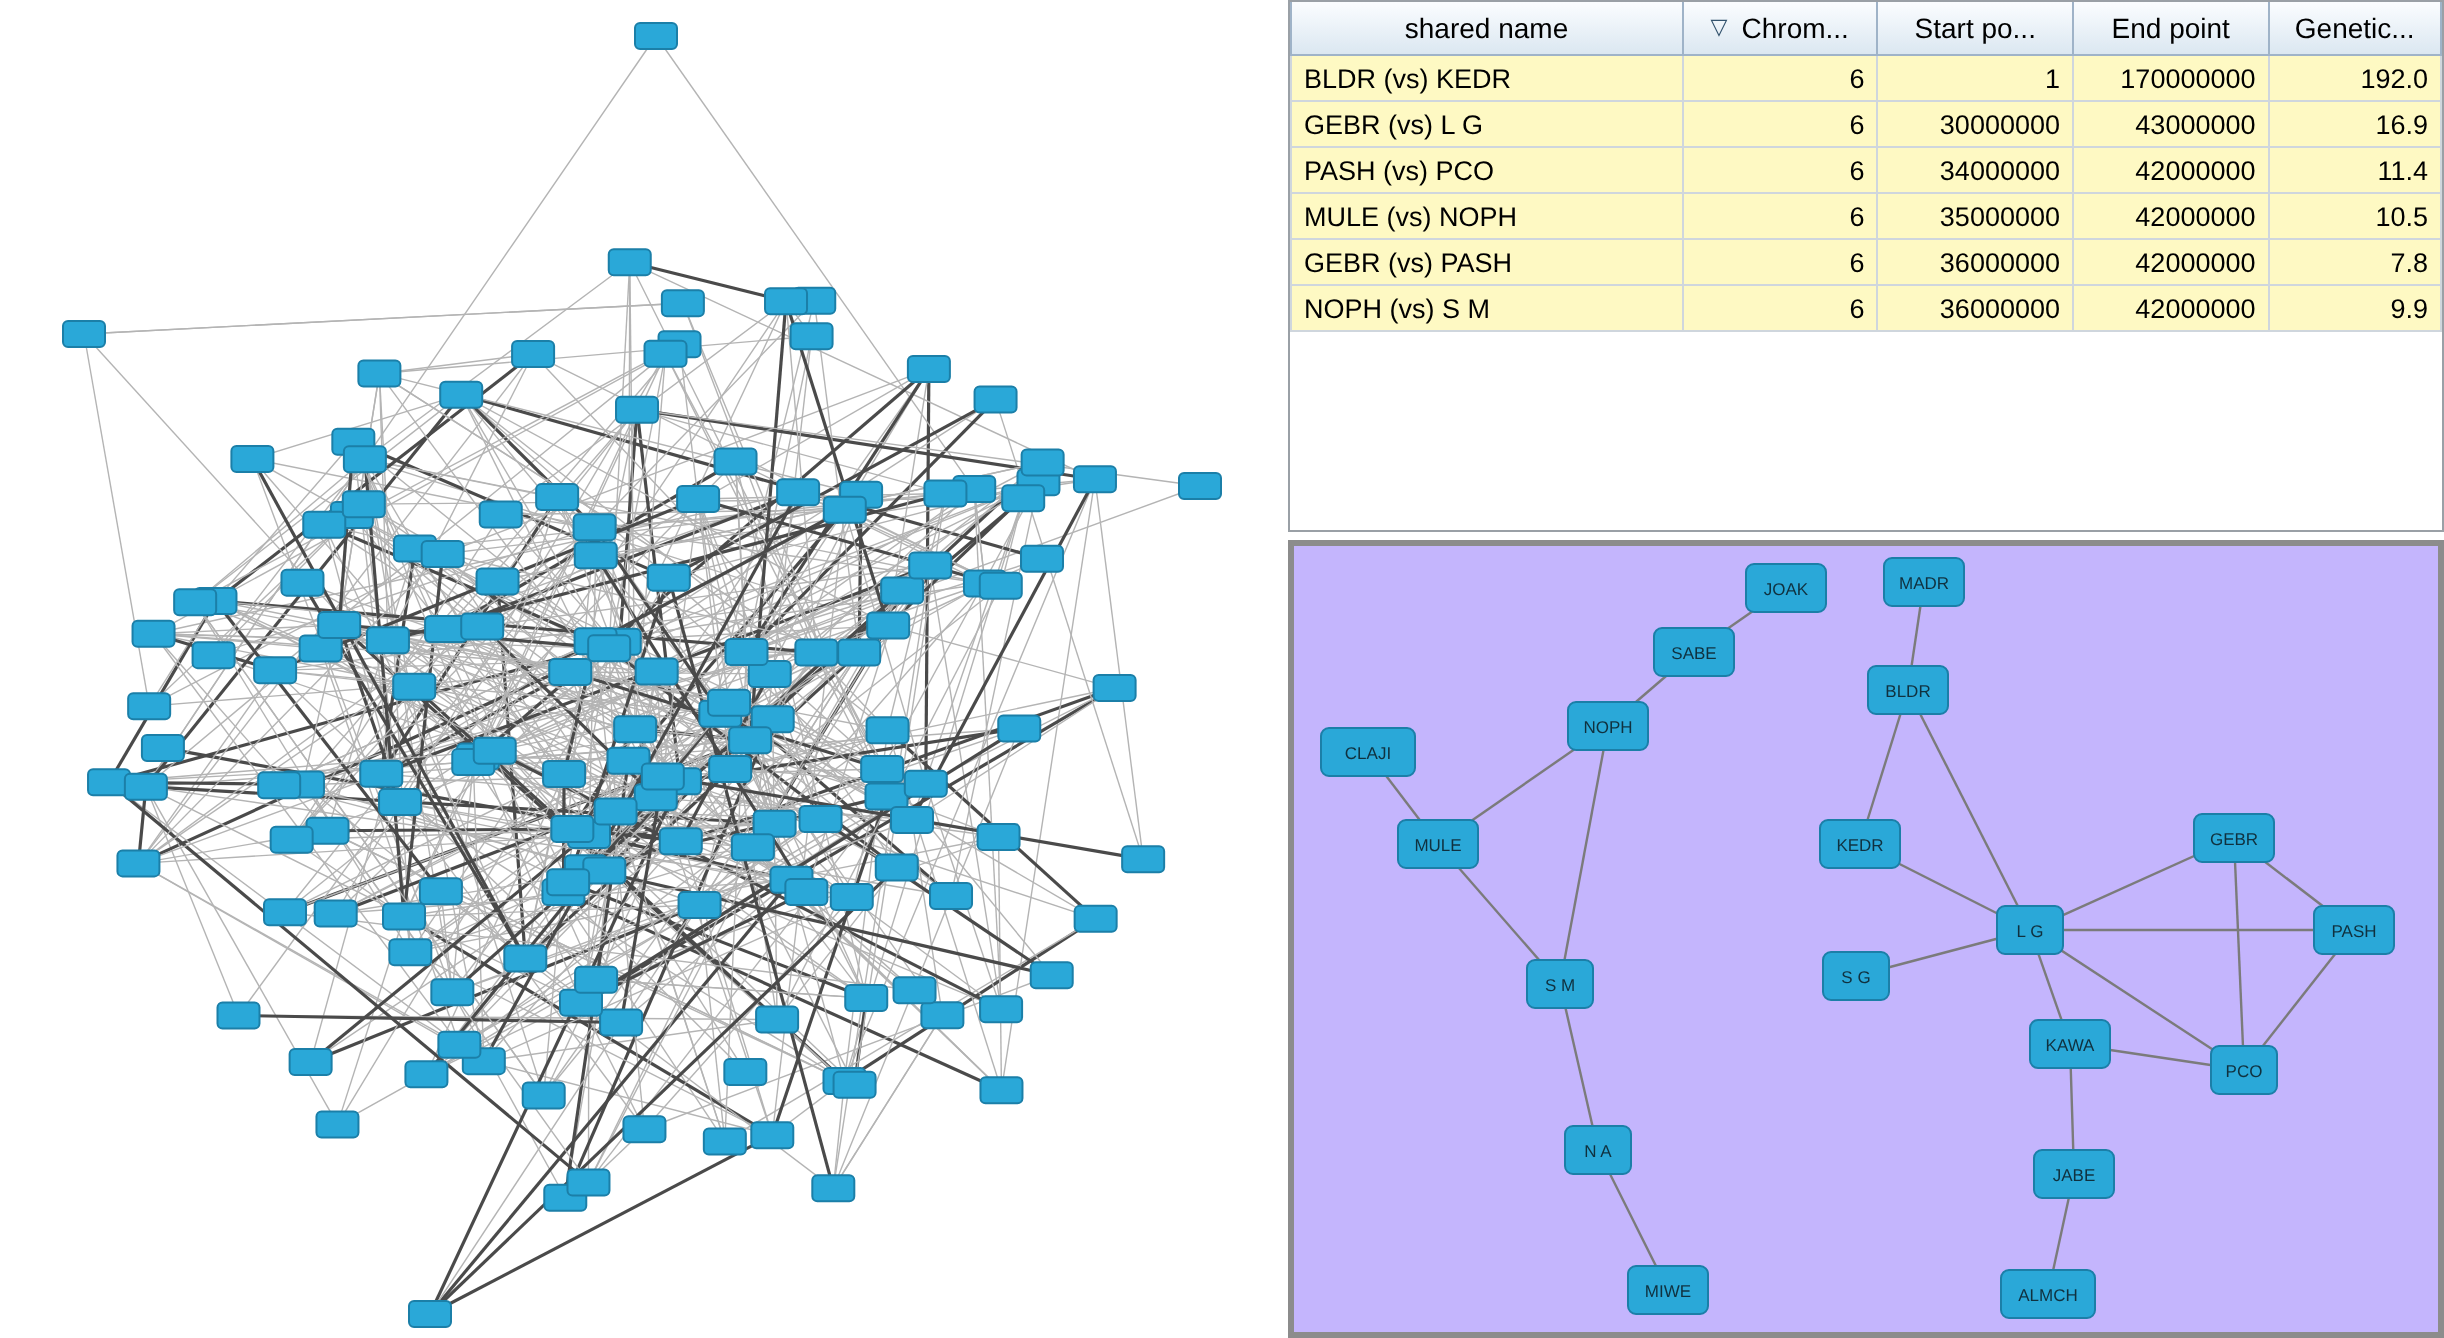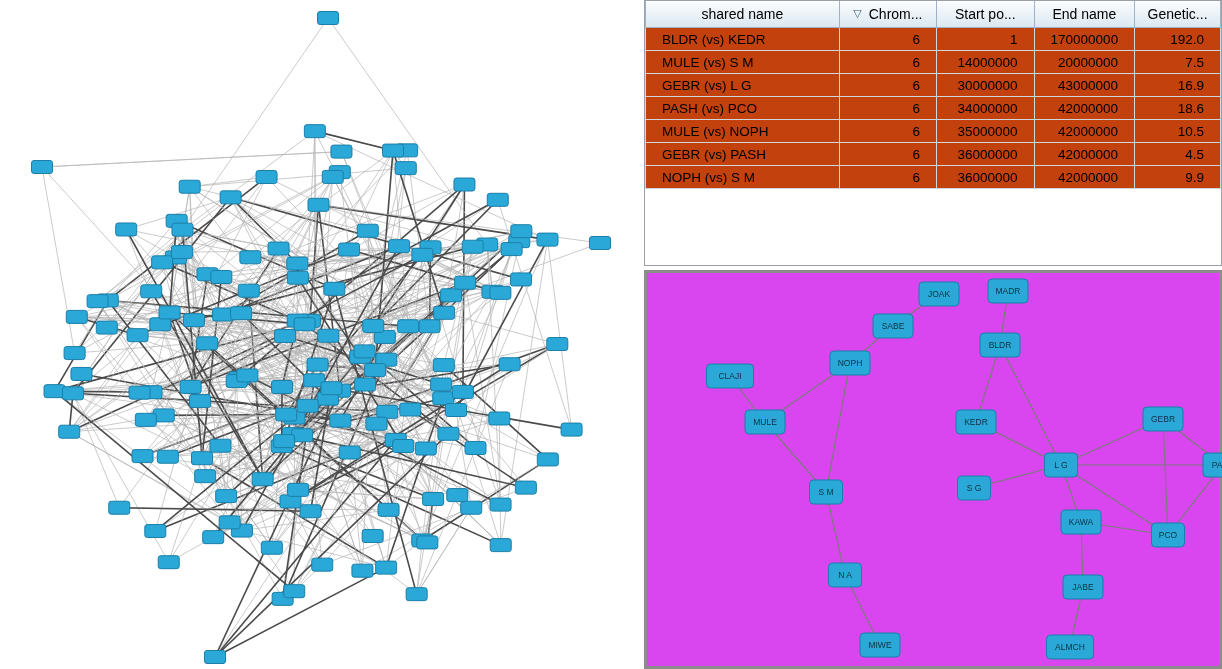--- a/index.html
+++ b/index.html
@@ -17,31 +17,31 @@
   #table-panel{position:absolute;left:0;top:0;width:578px;height:266px;
                background:#ffffff;border:1px solid #9aa0a6;box-sizing:border-box;
                overflow:hidden;}
   table.grid{border-collapse:collapse;width:100%;font-size:13.5px;color:#000;}
   table.grid th{
       background:linear-gradient(#fbfdff,#dbe7f1);
       border:1px solid #9fb3c8;border-top:none;
       font-weight:normal;font-size:14px;color:#000;
       padding:3px 6px;height:20px;text-align:center;white-space:nowrap;}
   table.grid td{
-      border:1px solid #cfd6dd;padding:1px 16px;height:20px;white-space:nowrap;
-      background:#c2410c;}
+      border:1px solid #cfd6dd;padding:1px 6px;height:20px;white-space:nowrap;
+      background:#fef9c3;}
   td.c-name{text-align:left;}
   td.c-num{text-align:right;}
   .filter-ico{display:inline-block;margin-right:4px;color:#33536e;font-size:11px;
               position:relative;top:-1px;}
   .th-inner{display:flex;align-items:center;justify-content:center;gap:3px;}
 
   
   #subnet-panel{position:absolute;left:0;top:270px;width:578px;height:399px;
-                background:#d946ef;border:3px solid #8c8c8c;box-sizing:border-box;padding-left:46px;}
+                background:#c4b5fd;border:3px solid #8c8c8c;box-sizing:border-box;}
   #subnet-panel svg{display:block;}
 
   
   .nd rect{fill:#2aa8d8;stroke:#1b7fa8;stroke-width:1;}
   .nd text{font-family:"Liberation Sans",sans-serif;fill:#10313f;text-anchor:middle;
            dominant-baseline:middle;}
   .edge{stroke:#7b7b7b;fill:none;}
 </style>
 </head>
 <body>
@@ -1111,72 +1111,65 @@
                 <span>Chrom...</span>
               </span>
           </th>
           <th style="width:17%">
             <span class="th-inner">
                 <span>Start po...</span>
               </span>
           </th>
           <th style="width:17%">
             <span class="th-inner">
-                <span>End name</span>
+                <span>End point</span>
               </span>
           </th>
           <th style="width:15%">
             <span class="th-inner">
                 <span>Genetic...</span>
               </span>
           </th>
         </tr>
       </thead>
       <tbody id="table-body">
           <tr>
             <td class="c-name">BLDR (vs) KEDR</td>
             <td class="c-num">6</td>
             <td class="c-num">1</td>
             <td class="c-num">170000000</td>
             <td class="c-num">192.0</td>
           </tr>
           <tr>
-            <td class="c-name">MULE (vs) S M</td>
-            <td class="c-num">6</td>
-            <td class="c-num">14000000</td>
-            <td class="c-num">20000000</td>
-            <td class="c-num">7.5</td>
-          </tr>
-          <tr>
             <td class="c-name">GEBR (vs) L G</td>
             <td class="c-num">6</td>
             <td class="c-num">30000000</td>
             <td class="c-num">43000000</td>
             <td class="c-num">16.9</td>
           </tr>
           <tr>
             <td class="c-name">PASH (vs) PCO</td>
             <td class="c-num">6</td>
             <td class="c-num">34000000</td>
             <td class="c-num">42000000</td>
-            <td class="c-num">18.6</td>
+            <td class="c-num">11.4</td>
           </tr>
           <tr>
             <td class="c-name">MULE (vs) NOPH</td>
             <td class="c-num">6</td>
             <td class="c-num">35000000</td>
             <td class="c-num">42000000</td>
             <td class="c-num">10.5</td>
           </tr>
           <tr>
             <td class="c-name">GEBR (vs) PASH</td>
             <td class="c-num">6</td>
             <td class="c-num">36000000</td>
             <td class="c-num">42000000</td>
-            <td class="c-num">4.5</td>
+            <td class="c-num">7.8</td>
           </tr>
           <tr>
             <td class="c-name">NOPH (vs) S M</td>
             <td class="c-num">6</td>
             <td class="c-num">36000000</td>
             <td class="c-num">42000000</td>
             <td class="c-num">9.9</td>
           </tr>
         </tbody>
     </table>

